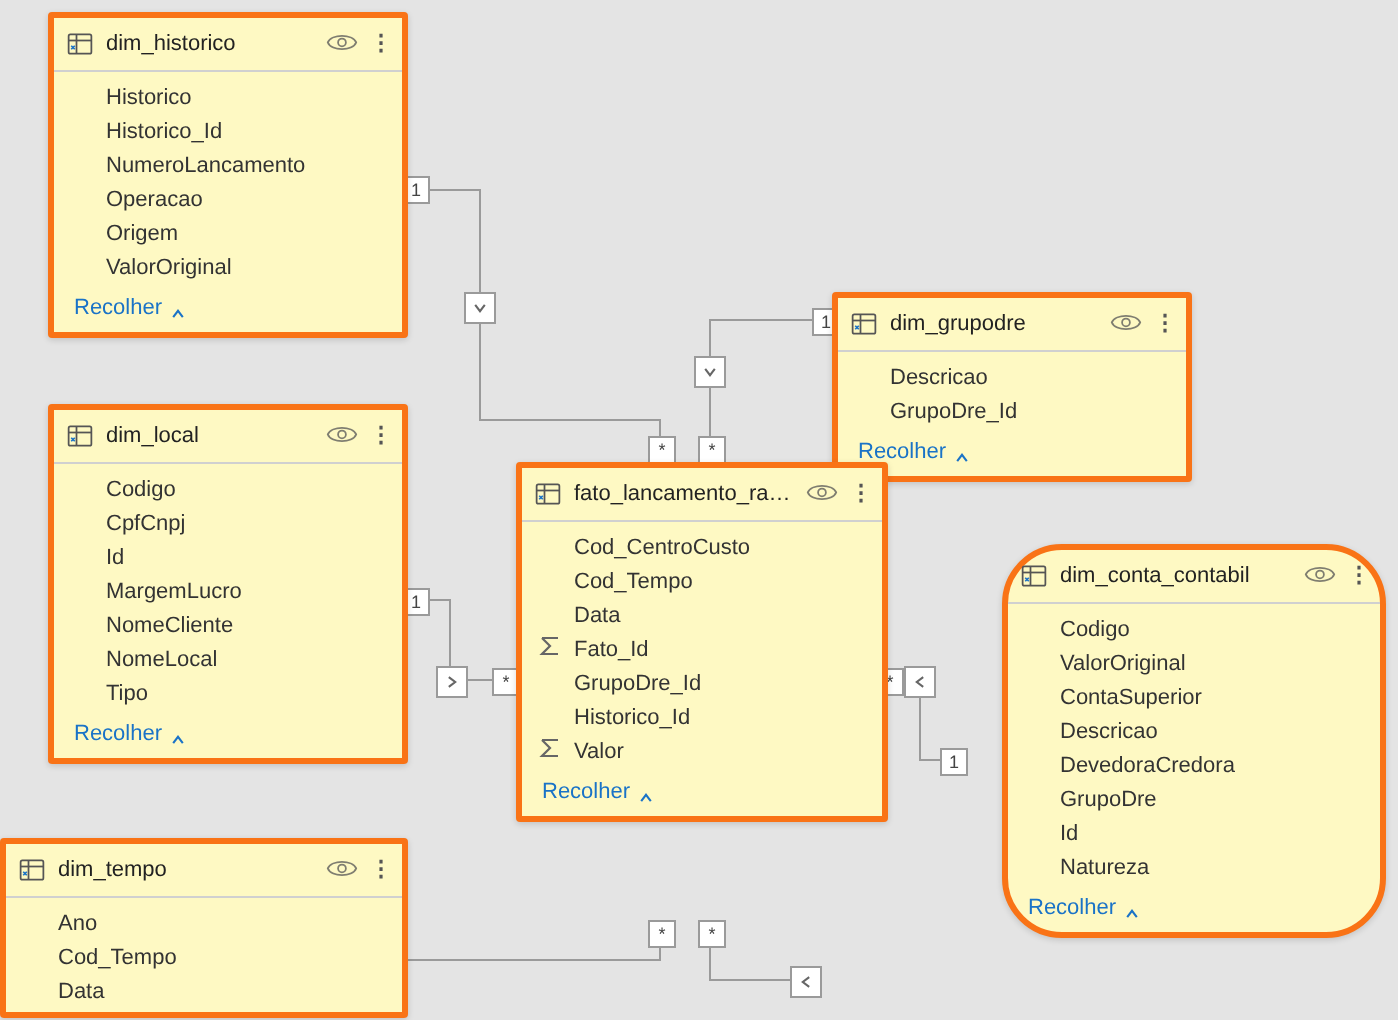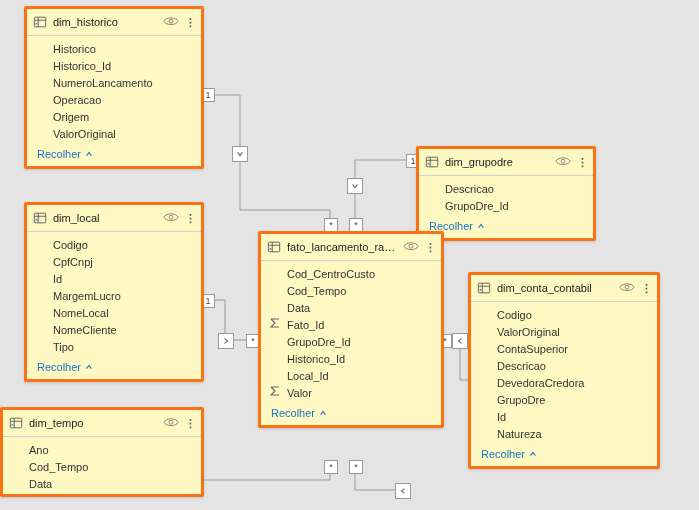--- a/index.html
+++ b/index.html
@@ -7,21 +7,21 @@
   svg.wires{position:absolute;left:0;top:0;width:699px;height:510px;pointer-events:none}
   .tbl{position:absolute;background:#fef9c3;border:3px solid #f97316;border-radius:2px;box-shadow:0 1px 3px rgba(0,0,0,.15)}
   .tbl-head{display:flex;align-items:center;height:26px;border-bottom:1px solid #d0d0d0;padding:0 6px;gap:6px}
   .tbl-title{flex:1;font-weight:400;white-space:nowrap;overflow:hidden;text-overflow:ellipsis}
   .tbl-icon{width:14px;height:14px;flex:0 0 14px}
   .eye{width:16px;height:14px;flex:0 0 16px;opacity:.75}
   .more{width:10px;flex:0 0 10px;text-align:center;font-weight:bold;color:#555;cursor:pointer;line-height:10px}
   .fields{padding:4px 0 2px 0}
   .field{display:flex;align-items:center;height:17px;padding:0 10px 0 26px;position:relative;color:#333}
   .field .sigma{position:absolute;left:8px;top:1px;width:12px;height:12px;color:#666}
-  .foot{padding:4px 10px 6px 10px;color:#1a73c7;cursor:pointer;display:flex;align-items:flex-start;gap:4px}
+  .foot{padding:4px 10px 6px 10px;color:#1a73c7;cursor:pointer;display:flex;align-items:flex-end;gap:4px}
   .foot .chev{width:8px;height:8px}
   .conn-marker{position:absolute;width:12px;height:12px;background:#fff;border:1px solid #9a9a9a;font-size:9px;line-height:12px;text-align:center;color:#444;pointer-events:none}
   .conn-arrow{position:absolute;width:14px;height:14px;background:#fff;border:1px solid #9a9a9a;pointer-events:none;display:flex;align-items:center;justify-content:center}
   .conn-arrow svg{width:8px;height:8px}
 </style>
 </head>
 <body>
 <div class="canvas">
 
   <svg class="wires">
@@ -174,24 +174,24 @@
           <div class="field">
             <span>CpfCnpj</span>
           </div>
           <div class="field">
             <span>Id</span>
           </div>
           <div class="field">
             <span>MargemLucro</span>
           </div>
           <div class="field">
+            <span>NomeCliente</span>
+          </div>
+          <div class="field">
             <span>NomeLocal</span>
-          </div>
-          <div class="field">
-            <span>NomeCliente</span>
           </div>
           <div class="field">
             <span>Tipo</span>
           </div>
         </div>
         <div class="foot">
           <span>Recolher</span>
           <span class="chev"><svg viewBox="0 0 10 10" fill="none" stroke="#1a73c7" stroke-width="1.3">
   <path d="M2 7 L5 3 L8 7"></path>
 </svg></span>
@@ -228,37 +228,34 @@
 </svg></span>
             <span>Fato_Id</span>
           </div>
           <div class="field">
             <span>GrupoDre_Id</span>
           </div>
           <div class="field">
             <span>Historico_Id</span>
           </div>
           <div class="field">
-            <span>Local_Id</span>
-          </div>
-          <div class="field">
             <span class="sigma"><svg viewBox="0 0 12 12" fill="none" stroke="#666" stroke-width="1.1">
   <path d="M2 2 H10 M2 2 L6 6 L2 10 H10"></path>
 </svg></span>
             <span>Valor</span>
           </div>
         </div>
         <div class="foot">
           <span>Recolher</span>
           <span class="chev"><svg viewBox="0 0 10 10" fill="none" stroke="#1a73c7" stroke-width="1.3">
   <path d="M2 7 L5 3 L8 7"></path>
 </svg></span>
         </div>
       </div>
-      <div class="tbl" style="left: 468px; top: 272px; width: 186px;">
+      <div class="tbl" style="left: 501px; top: 272px; width: 186px; border-radius: 30px;">
         <div class="tbl-head">
           <span class="tbl-icon"><svg viewBox="0 0 16 16" fill="none" stroke="#555" stroke-width="1">
   <rect x="1.5" y="2.5" width="13" height="11" rx="1"></rect>
   <line x1="1.5" y1="6" x2="14.5" y2="6"></line>
   <line x1="6" y1="2.5" x2="6" y2="13.5"></line>
   <path d="M3 11 L5 9 M5 11 L3 9" stroke="#1a73c7"></path>
 </svg></span>
           <span class="tbl-title">dim_conta_contabil</span>
           <span class="eye"><svg viewBox="0 0 18 14" fill="none" stroke="#555" stroke-width="1">
   <path d="M1 7 C3 2 15 2 17 7 C15 12 3 12 1 7 Z"></path>
@@ -292,21 +289,21 @@
             <span>Natureza</span>
           </div>
         </div>
         <div class="foot">
           <span>Recolher</span>
           <span class="chev"><svg viewBox="0 0 10 10" fill="none" stroke="#1a73c7" stroke-width="1.3">
   <path d="M2 7 L5 3 L8 7"></path>
 </svg></span>
         </div>
       </div>
-      <div class="tbl" style="left: 0px; top: 407px; width: 198px;">
+      <div class="tbl" style="left: 0px; top: 419px; width: 198px;">
         <div class="tbl-head">
           <span class="tbl-icon"><svg viewBox="0 0 16 16" fill="none" stroke="#555" stroke-width="1">
   <rect x="1.5" y="2.5" width="13" height="11" rx="1"></rect>
   <line x1="1.5" y1="6" x2="14.5" y2="6"></line>
   <line x1="6" y1="2.5" x2="6" y2="13.5"></line>
   <path d="M3 11 L5 9 M5 11 L3 9" stroke="#1a73c7"></path>
 </svg></span>
           <span class="tbl-title">dim_tempo</span>
           <span class="eye"><svg viewBox="0 0 18 14" fill="none" stroke="#555" stroke-width="1">
   <path d="M1 7 C3 2 15 2 17 7 C15 12 3 12 1 7 Z"></path>

